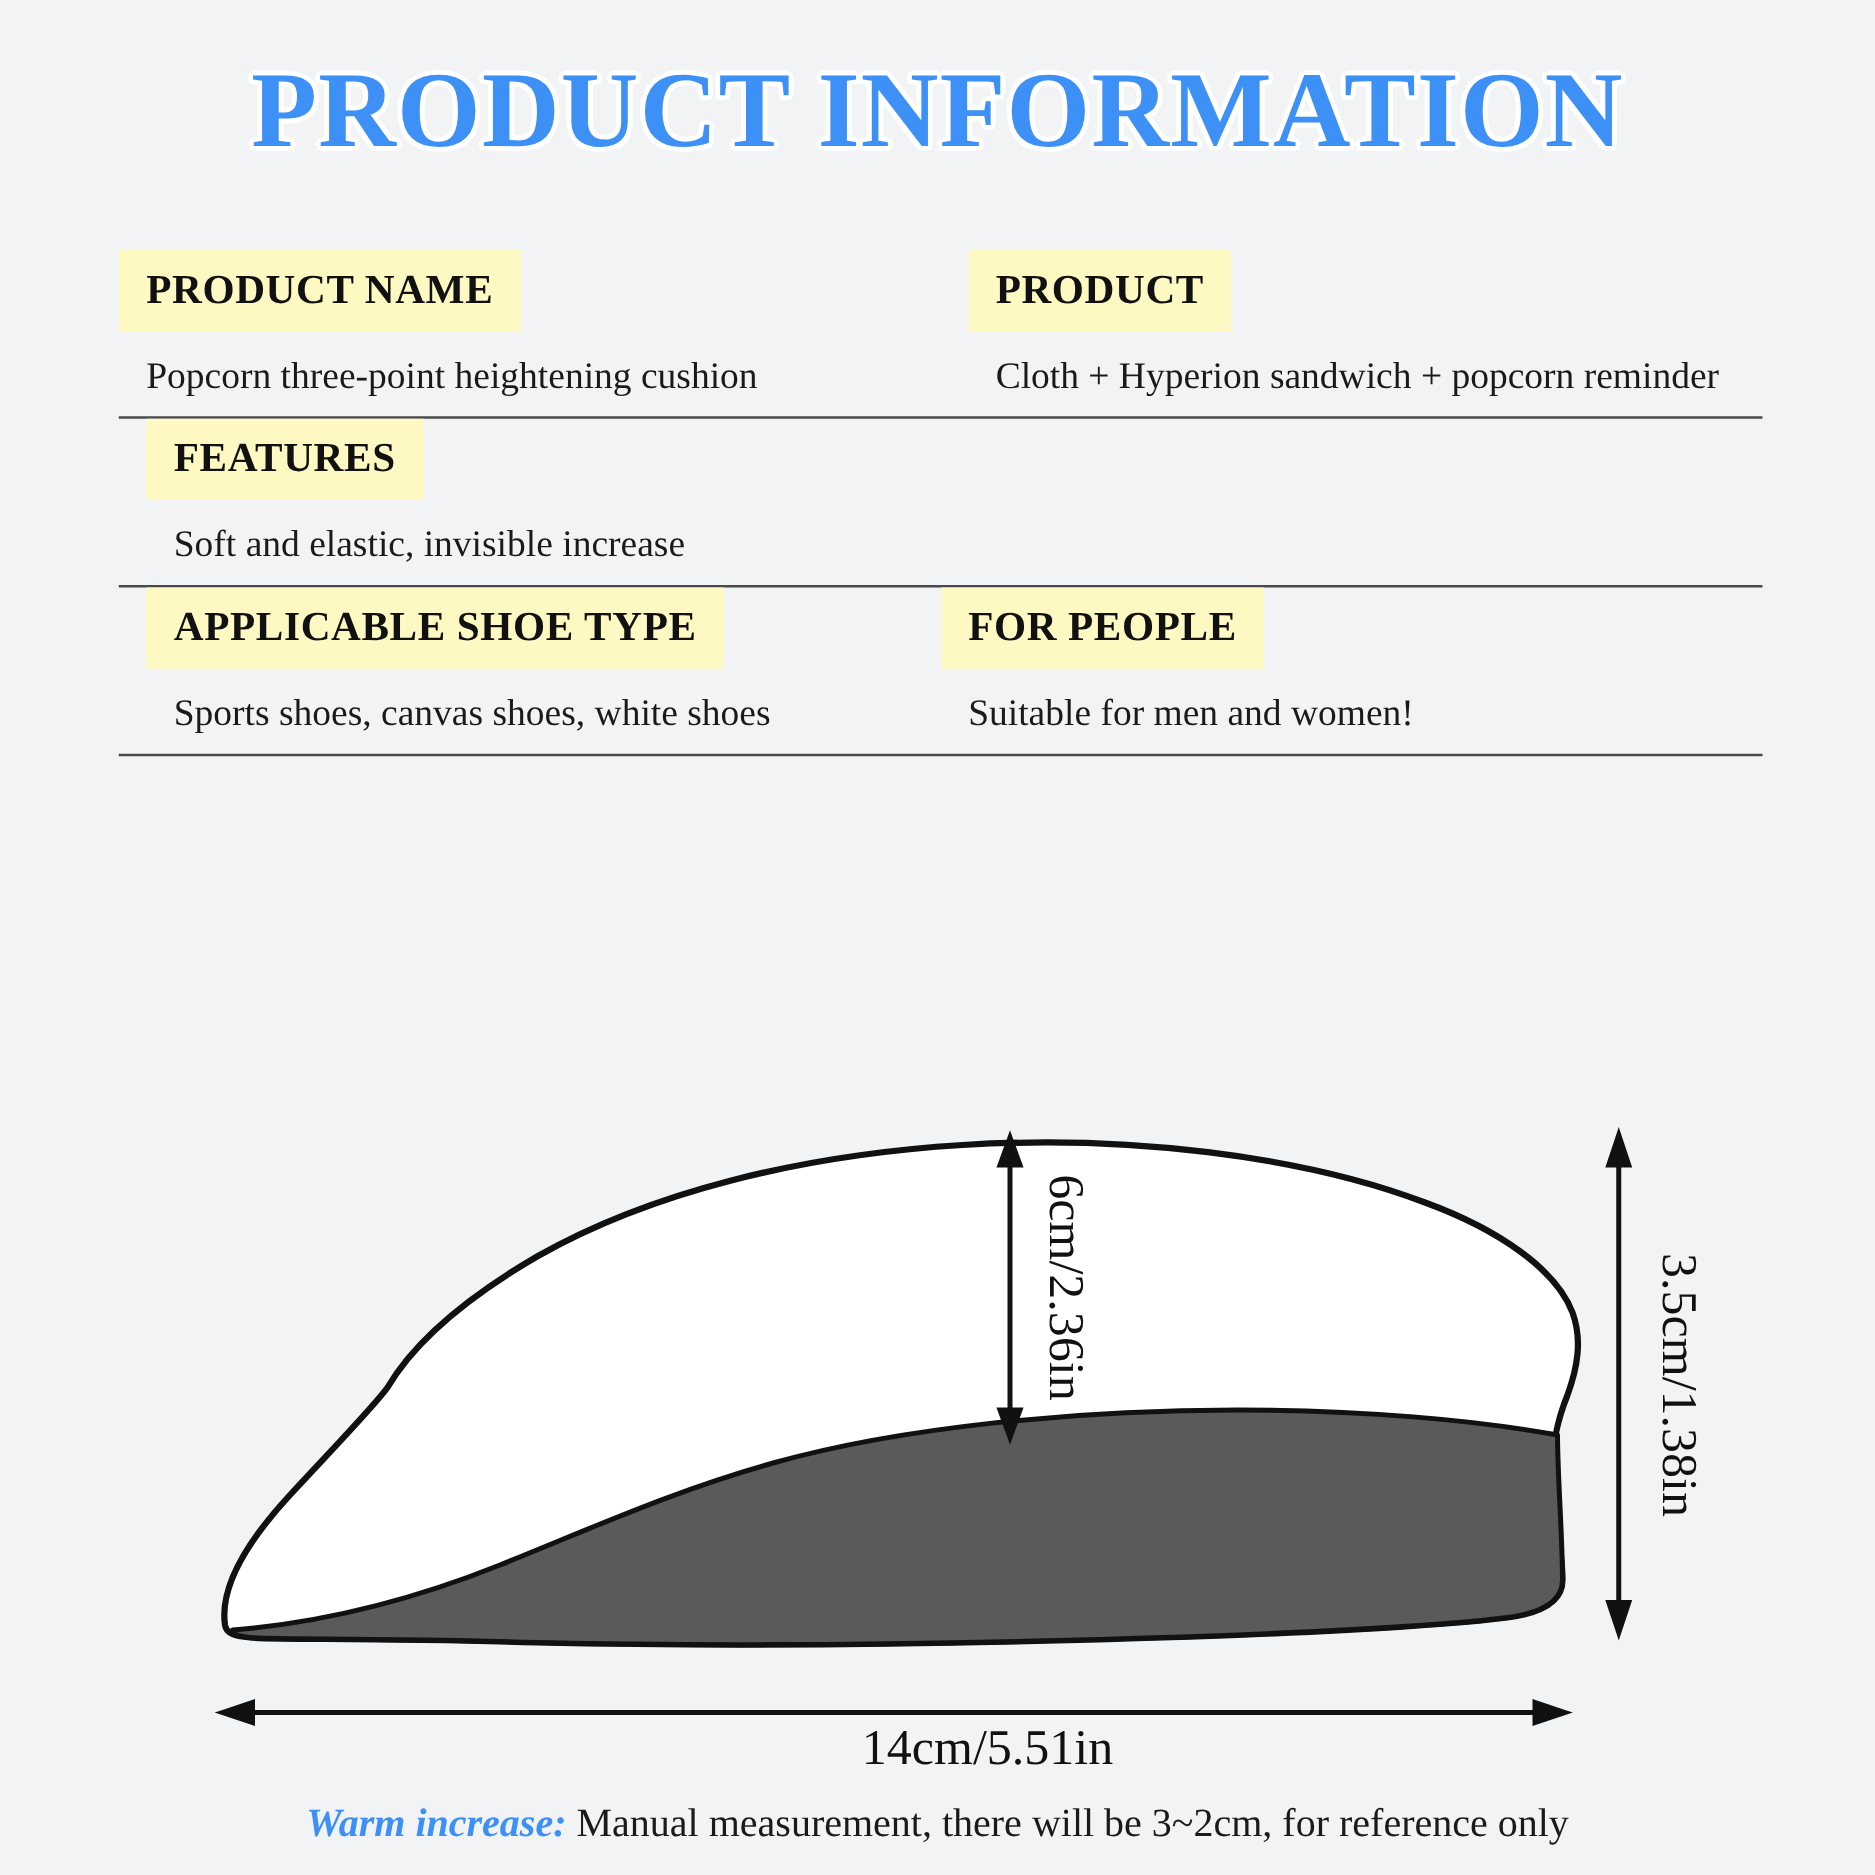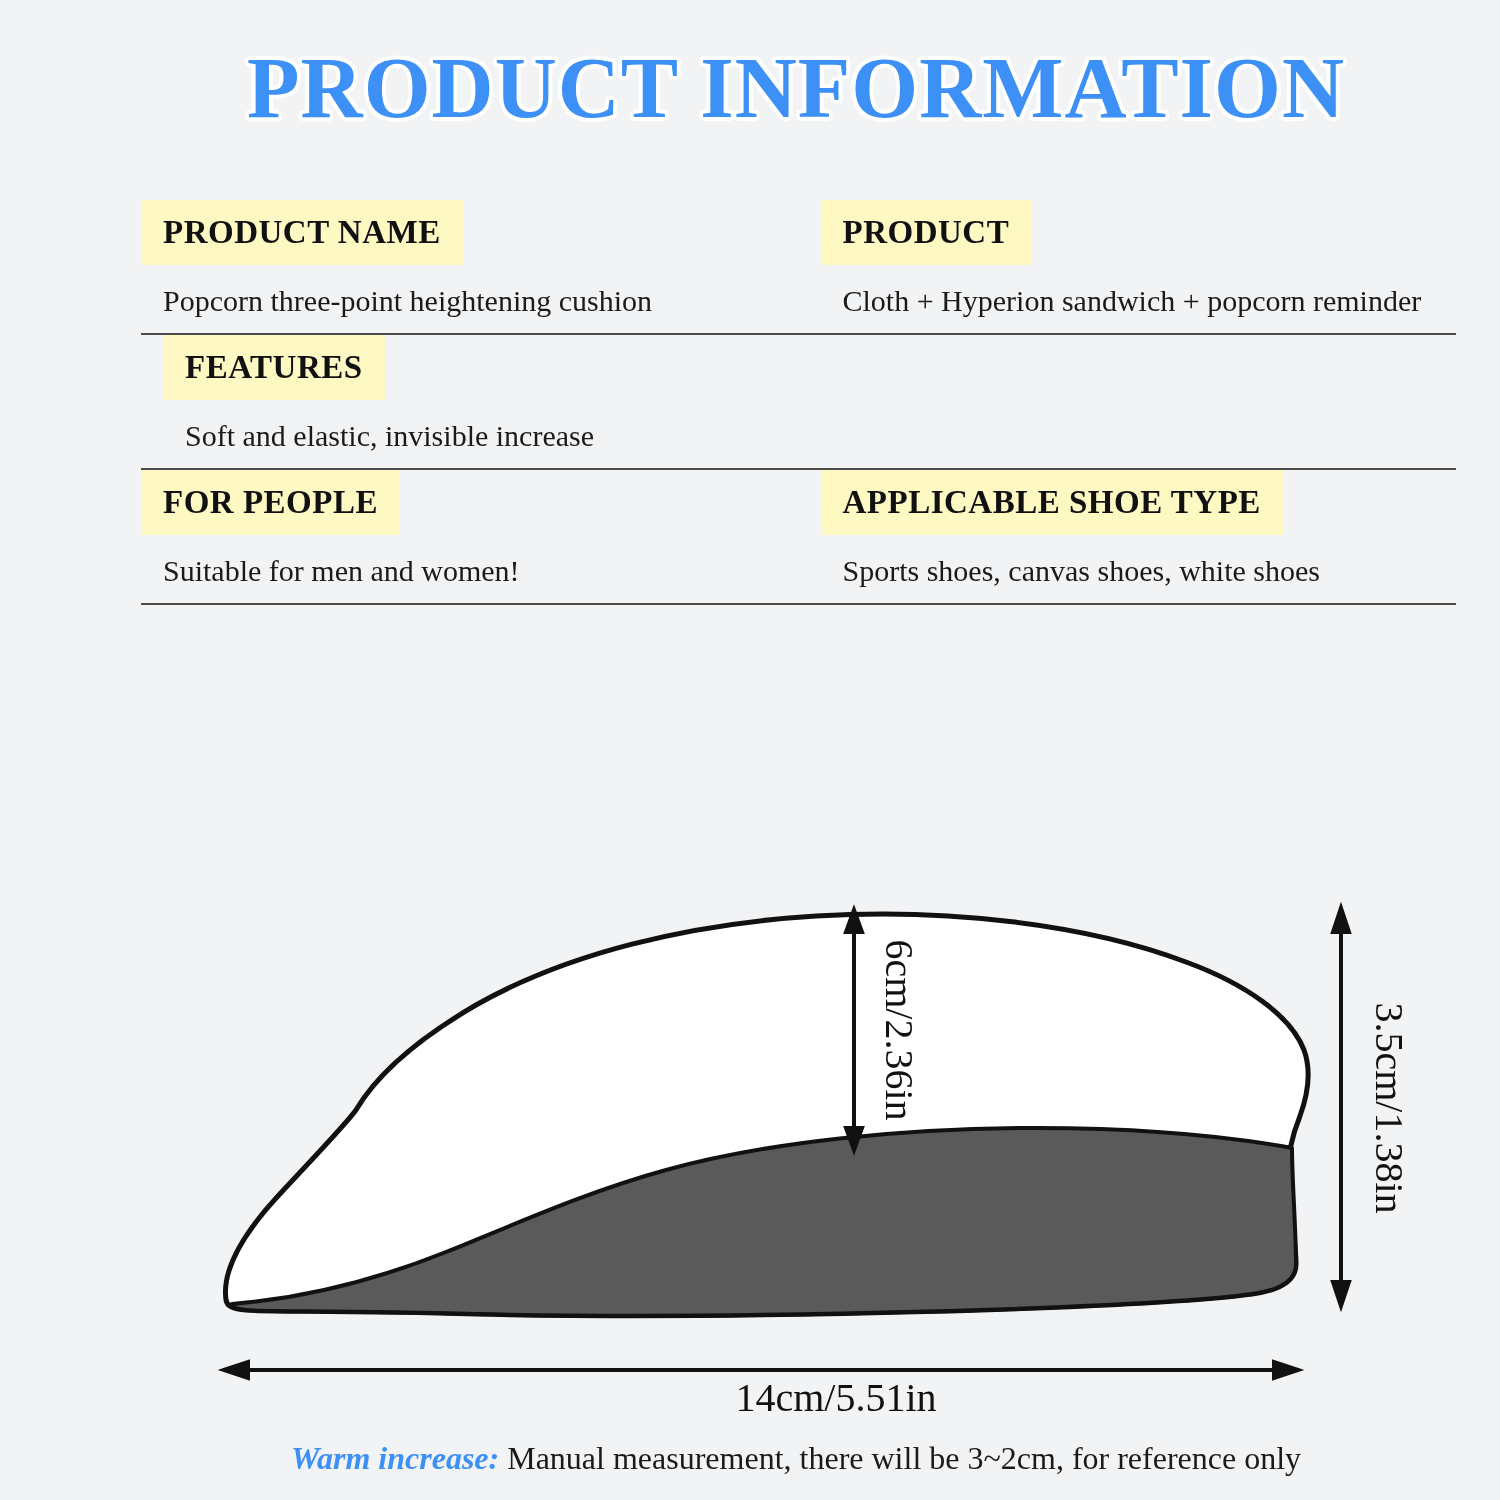--- a/index.html
+++ b/index.html
@@ -13,21 +13,20 @@
     font-family: "Liberation Serif", serif;
     overflow: hidden;
     position: relative;
   }
 
   .page {
     position: relative;
     width: 1356px;
     height: 1500px;
     box-sizing: border-box;
-    margin-left: 46px;
   }
 
   
   .title {
     position: absolute;
     top: 38px;
     left: 0;
     width: 1500px;
     text-align: center;
     font-family: "Liberation Serif", serif;
@@ -134,27 +133,27 @@
     </div>
 
     <div class="spec-row">
       <div class="spec-cell right">
         <div class="spec-label">FEATURES</div>
         <div class="spec-value">Soft and elastic, invisible increase</div>
       </div>
     </div>
 
     <div class="spec-row">
+      <div class="spec-cell right">
+        <div class="spec-label">APPLICABLE SHOE TYPE</div>
+        <div class="spec-value">Sports shoes, canvas shoes, white shoes</div>
+      </div>
       <div class="spec-cell">
         <div class="spec-label">FOR PEOPLE</div>
         <div class="spec-value">Suitable for men and women!</div>
-      </div>
-      <div class="spec-cell right">
-        <div class="spec-label">APPLICABLE SHOE TYPE</div>
-        <div class="spec-value">Sports shoes, canvas shoes, white shoes</div>
       </div>
     </div>
 
   </div>
 
   <div class="diagram">
     <svg width="1500" height="540" viewBox="0 0 1500 540" xmlns="http://www.w3.org/2000/svg">
 
       <path d="M 180 420
                C 176 392, 195 356, 232 316

